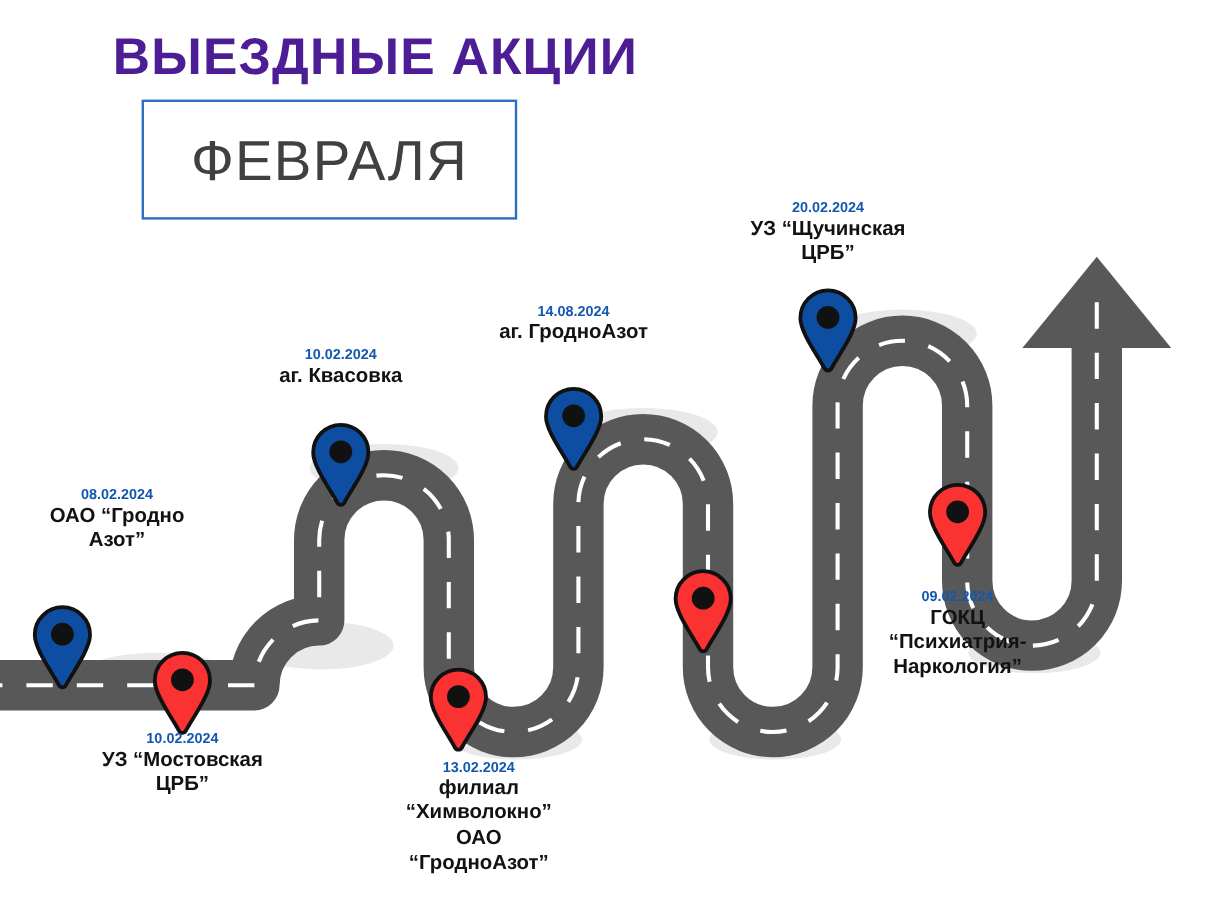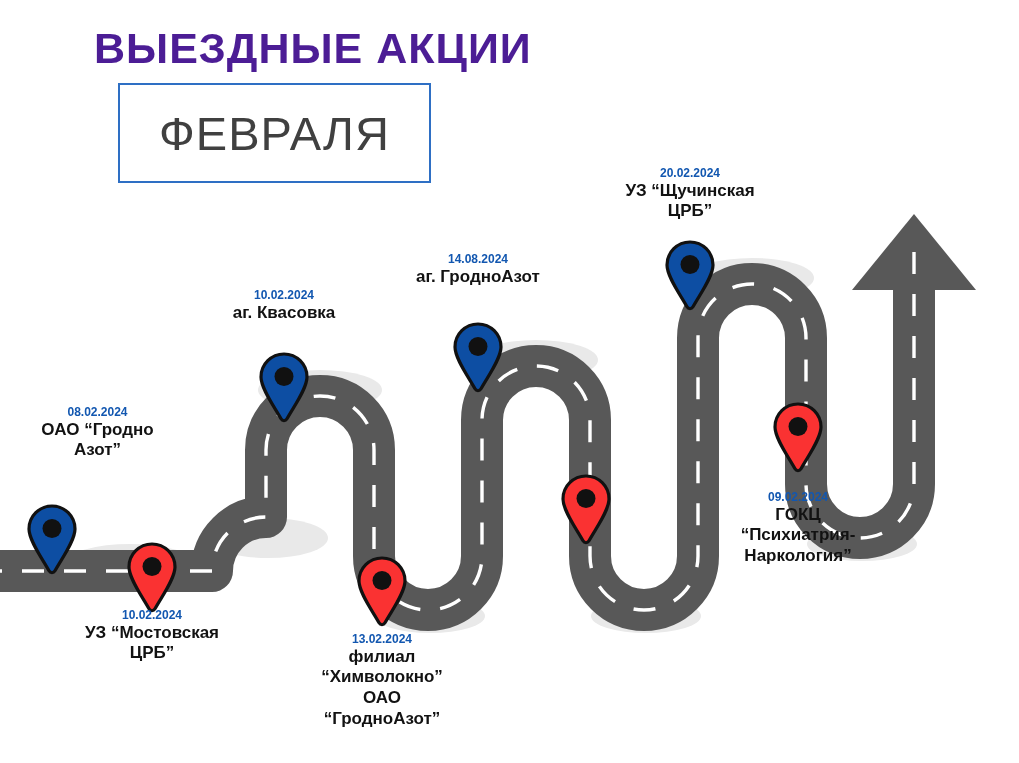--- a/index.html
+++ b/index.html
@@ -210,21 +210,21 @@
   <div class="label" style="left:52px; top:608px; width:200px;">
     <div class="date">10.02.2024</div>
     <div class="place">УЗ “Мостовская<br>ЦРБ”</div>
   </div>
 
   <div class="label" style="left:184px; top:288px; width:200px;">
     <div class="date">10.02.2024</div>
     <div class="place">аг. Квасовка</div>
   </div>
 
-  <div class="label" style="left:282px; top:632px; width:200px;">
+  <div class="label" style="left:299px; top:632px; width:200px;">
     <div class="date">13.02.2024</div>
     <div class="place">филиал<br>“Химволокно”<br>ОАО<br>“ГродноАзот”</div>
   </div>
 
   <div class="label" style="left:378px; top:252px; width:200px;">
     <div class="date">14.08.2024</div>
     <div class="place">аг. ГродноАзот</div>
   </div>
 
 

